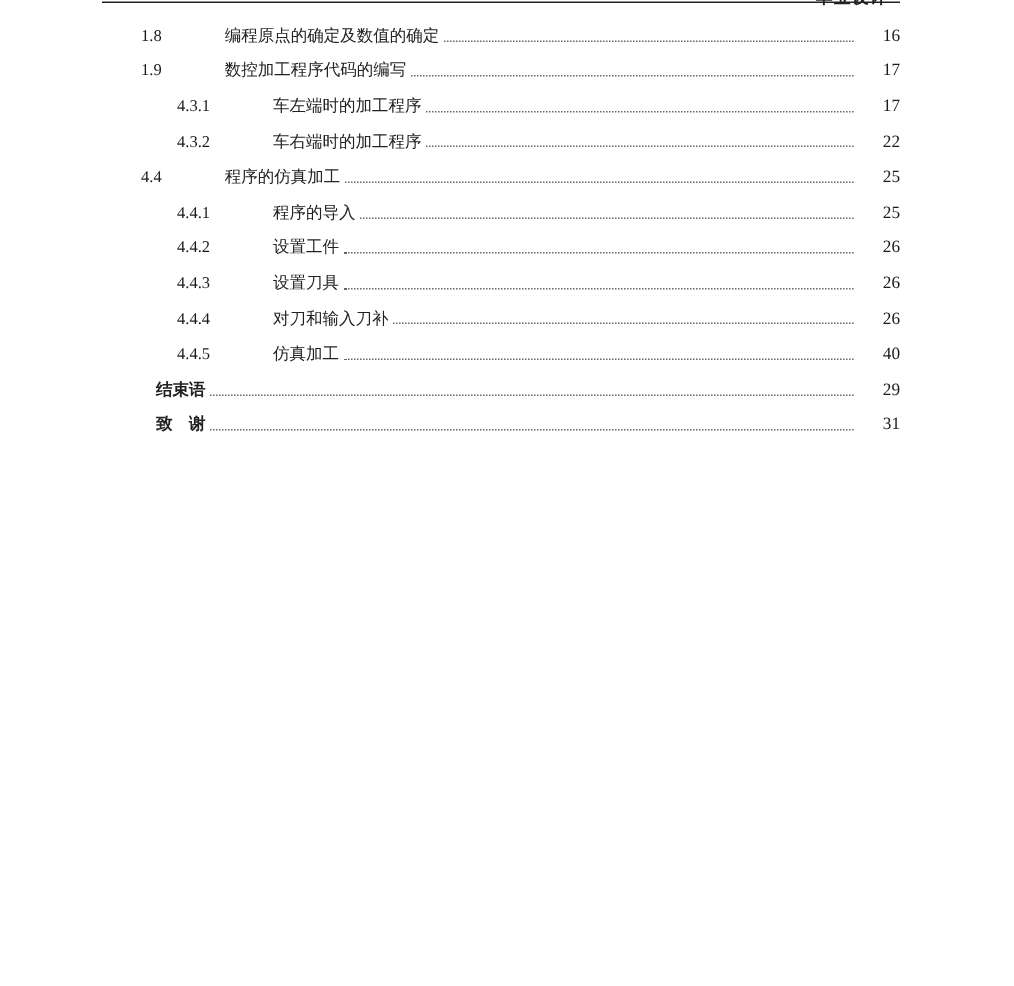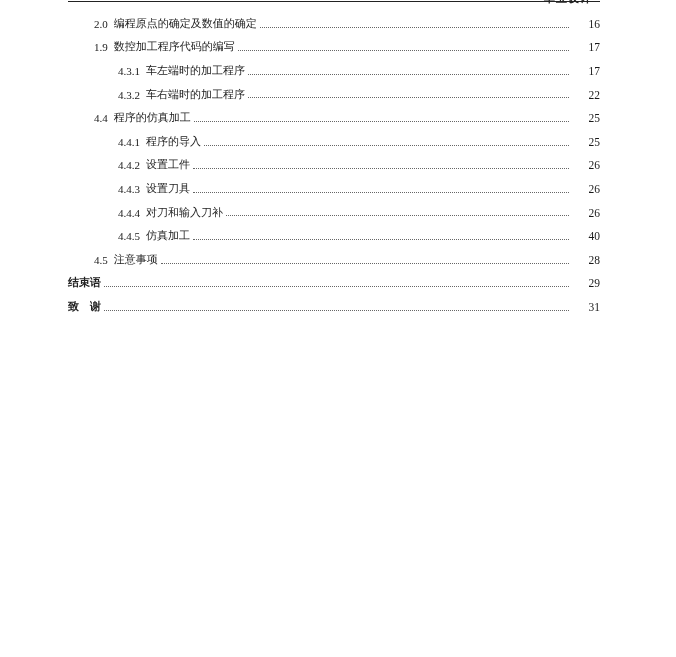--- a/index.html
+++ b/index.html
@@ -55,20 +55,21 @@
     }
     .toc-row.level-2 { padding-left: 26px; }
     .toc-row.level-3 { padding-left: 50px; }
     .toc-row.level-1 { padding-left: 0; justify-content: center; }
     .num {
       margin-right: 6px;
       font-family: "Liberation Serif", serif;
     }
     .title {
       color: #222;
+      margin-left: 36px;
     }
     .level-1 .title {
       font-family: "DejaVu Sans", "Liberation Sans", sans-serif;
       font-weight: bold;
       font-size: 11px;
     }
     .leader {
       flex: 1;
       margin: 0 1px 0 3px;
       height: 1px;
@@ -87,21 +88,21 @@
 </head>
 <body>
 
 <div class="page-header">
   <div class="header-rule"></div>
   <span class="header-text">毕业设计</span>
 </div>
 
 <div class="toc">
   <div class="toc-row level-2">
-    <span class="num">2.0</span>
+    <span class="num">1.8</span>
     <span class="title">编程原点的确定及数值的确定</span>
     <span class="leader"></span>
     <span class="page">16</span>
   </div>
   <div class="toc-row level-2">
     <span class="num">1.9</span>
     <span class="title">数控加工程序代码的编写</span>
     <span class="leader"></span>
     <span class="page">17</span>
   </div>
@@ -146,26 +147,20 @@
     <span class="title">对刀和输入刀补</span>
     <span class="leader"></span>
     <span class="page">26</span>
   </div>
   <div class="toc-row level-3">
     <span class="num">4.4.5</span>
     <span class="title">仿真加工</span>
     <span class="leader"></span>
     <span class="page">40</span>
   </div>
-  <div class="toc-row level-2">
-    <span class="num">4.5</span>
-    <span class="title">注意事项</span>
-    <span class="leader"></span>
-    <span class="page">28</span>
-  </div>
   <div class="toc-row level-1">
     <span class="title">结束语</span>
     <span class="leader"></span>
     <span class="page">29</span>
   </div>
   <div class="toc-row level-1">
     <span class="title">致　谢</span>
     <span class="leader"></span>
     <span class="page">31</span>
   </div>

